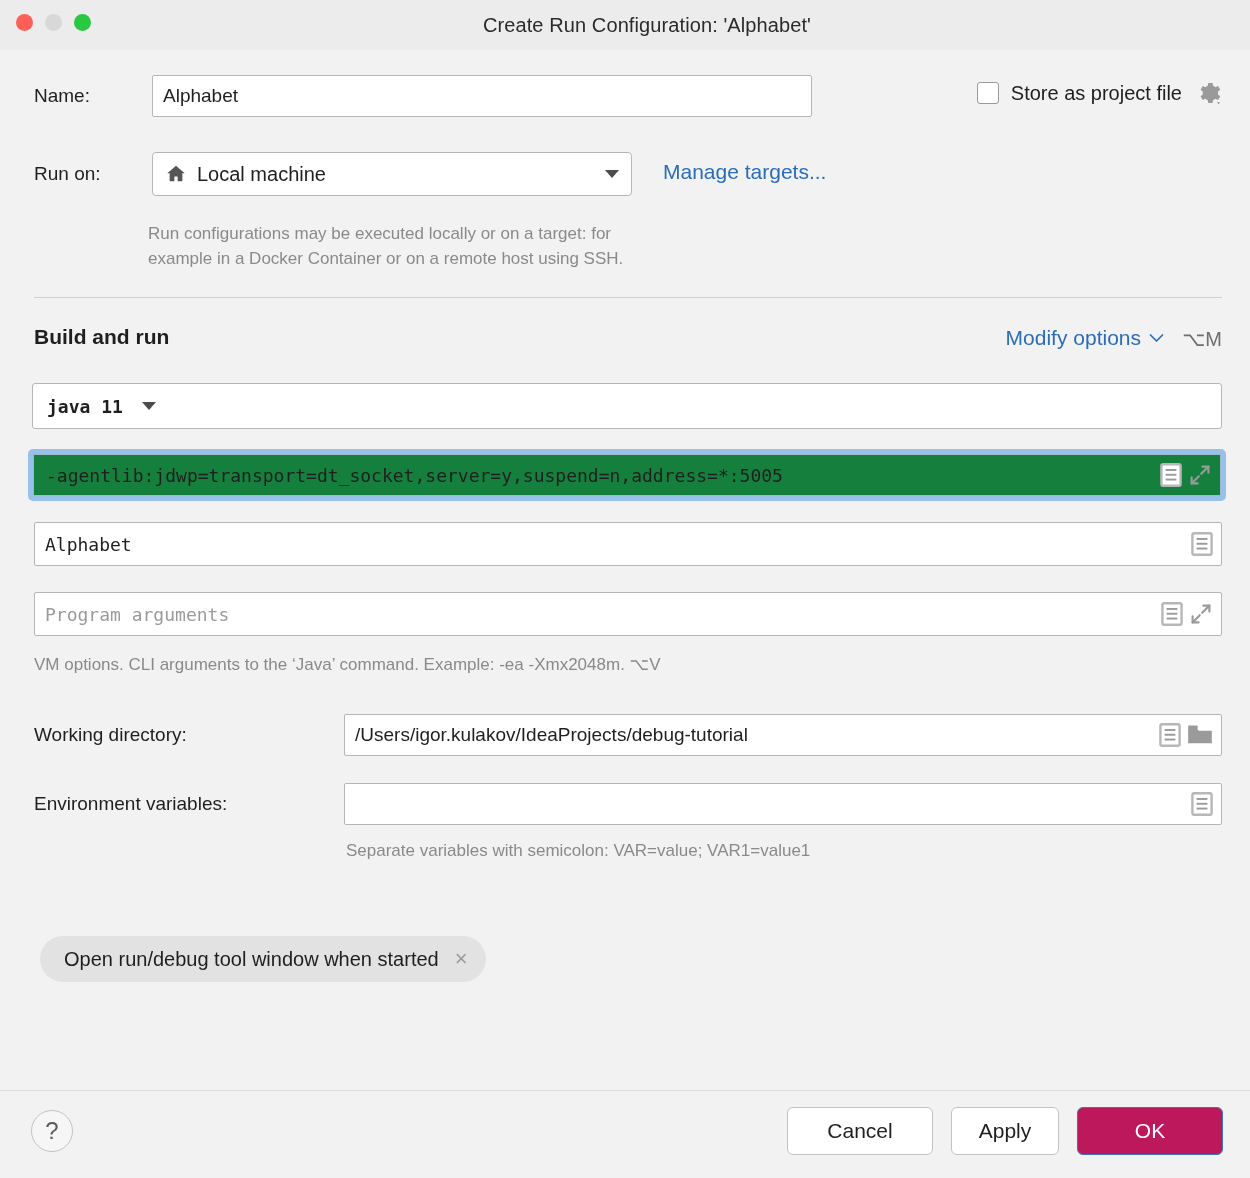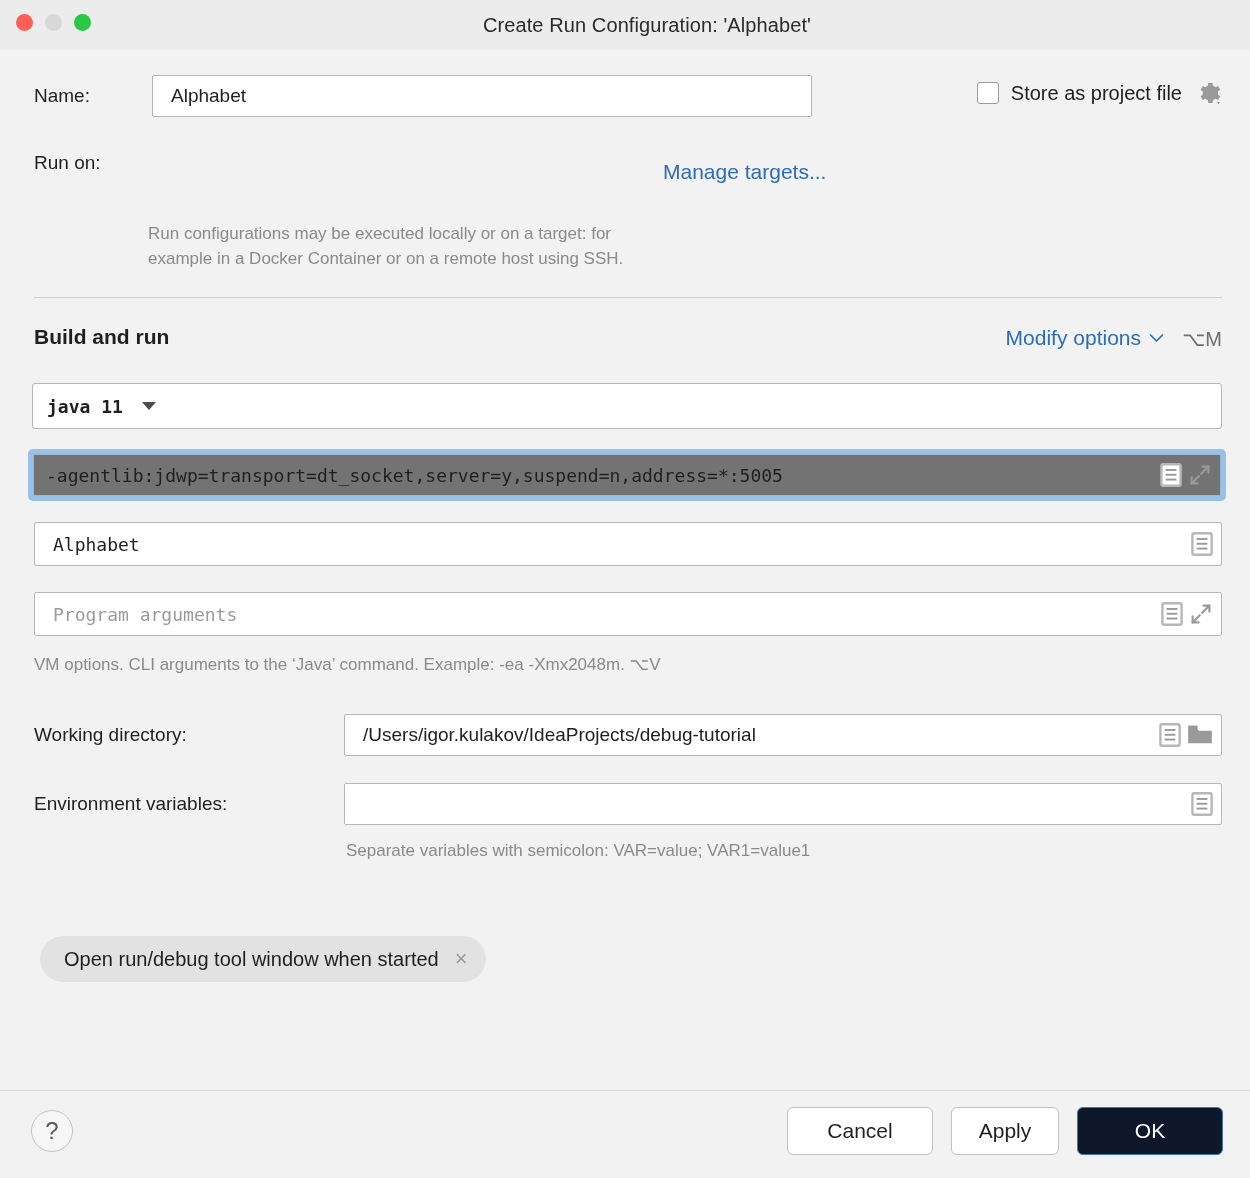--- a/index.html
+++ b/index.html
@@ -62,21 +62,21 @@
     white-space: nowrap;
   }
   .field {
     box-sizing: border-box;
     background: #ffffff;
     border: 1px solid #b6b6b6;
     border-radius: 2px;
     height: 42px;
     display: flex;
     align-items: center;
-    padding: 0 8px 0 18px;
+    padding: 0 8px 0 10px;
     font-size: 19px;
     color: #1f1f1f;
   }
   .field .val {
     flex: 1;
     overflow: hidden;
     white-space: nowrap;
   }
   .mono {
     font-family: "DejaVu Sans Mono", "Liberation Mono", monospace;
@@ -197,21 +197,21 @@
     width: 1198px; height: 52px;
     box-sizing: border-box;
     border: 3px solid #97c1e8;
     border-radius: 5px;
     padding: 2px;
     background: #97c1e8;
   }
   #vm-field {
     width: 100%; height: 100%;
     box-sizing: border-box;
-    background: #737373;
+    background: #15803d;
     border: 1px solid #9fb8cd;
     display: flex;
     align-items: center;
     padding: 0 8px 0 12px;
     gap: 6px;
   }
   #vm-field .val { flex: 1; }
 
   
   #mainclass-field {
@@ -298,21 +298,21 @@
     font-size: 21px;
     display: flex;
     align-items: center;
     justify-content: center;
     cursor: pointer;
     border: 1px solid #c2c2c2;
     background: #ffffff;
     color: #1f1f1f;
   }
   .btn.primary {
-    background: #0f172a;
+    background: #be185d;
     border-color: #3e75b3;
     color: #ffffff;
     min-width: 146px;
     text-align: center;
   }
   .btn.wide { min-width: 146px; }
 
   
   .icon { display: inline-flex; align-items: center; justify-content: center; }
   .icon svg { display: block; }
@@ -343,20 +343,29 @@
     <svg width="26" height="26" viewBox="0 0 24 24">
       <path fill="#9a9a9a" d="M12 8.2a3.8 3.8 0 1 0 0 7.6 3.8 3.8 0 0 0 0-7.6zm0 5.9a2.1 2.1 0 1 1 0-4.2 2.1 2.1 0 0 1 0 4.2z"></path>
       <path fill="#9a9a9a" d="M20.3 13.3c.05-.42.08-.85.08-1.3s-.03-.88-.08-1.3l2.1-1.6-2-3.5-2.5 1c-.66-.55-1.4-1-2.2-1.3l-.4-2.6h-4l-.4 2.6c-.8.3-1.54.75-2.2 1.3l-2.5-1-2 3.5 2.1 1.6c-.05.42-.08.85-.08 1.3s.03.88.08 1.3l-2.1 1.6 2 3.5 2.5-1c.66.55 1.4 1 2.2 1.3l.4 2.6h4l.4-2.6c.8-.3 1.54-.75 2.2-1.3l2.5 1 2-3.5-2.1-1.6z"></path>
       <path fill="#9a9a9a" d="M19.5 20.4l2.6 0-1.3 2.2z"></path>
     </svg>
   </div>
 </div>
 
 <div class="row" id="runon-row">
   <div class="lbl">Run on:</div>
+  <div class="combo">
+    <span class="icon">
+      <svg width="22" height="22" viewBox="0 0 24 24">
+        <path fill="#555555" d="M12 3 2.5 11.2h2.6V20h5.1v-5.4h3.6V20h5.1v-8.8h2.6z"></path>
+      </svg>
+    </span>
+    <span class="val">Local machine</span>
+    <span class="caret"></span>
+  </div>
 </div>
 <div id="manage-targets">Manage targets...</div>
 <div class="hint" id="runon-hint">Run configurations may be executed locally or on a target: for
 example in a Docker Container or on a remote host using SSH.</div>
 
 <div id="sep"></div>
 
 <div id="build-title">Build and run</div>
 <div id="modify-options">
   <span>Modify options</span>

